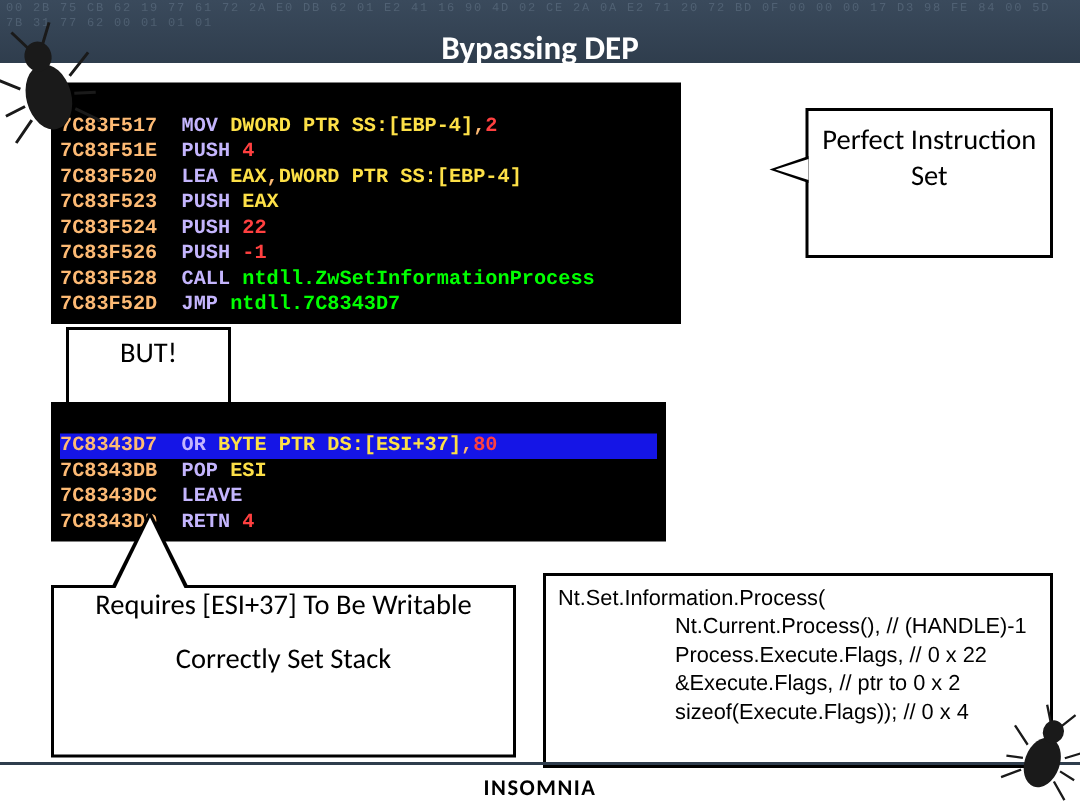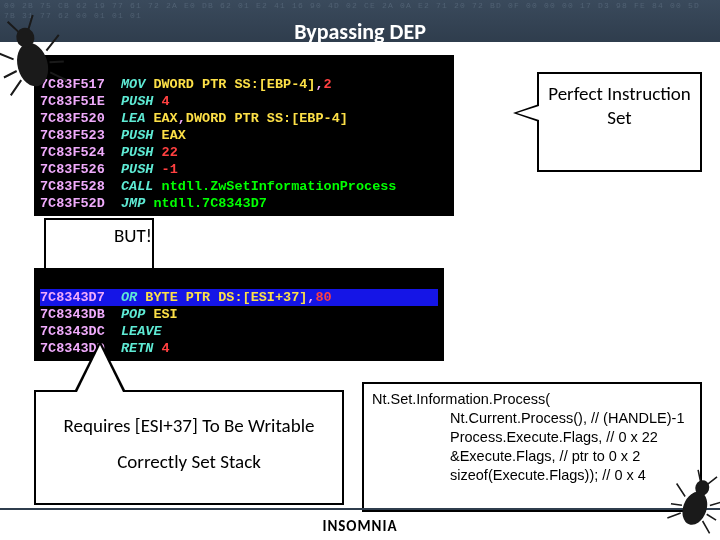--- a/index.html
+++ b/index.html
@@ -54,22 +54,22 @@
     font-size: 13.5px;
     line-height: 17px;
     font-weight: bold;
     white-space: pre;
     padding: 4px 6px;
     display: inline-block;
   }
   .disasm1 { position: absolute; left: 34px; top: 55px; width: 420px; }
   .disasm2 { position: absolute; left: 34px; top: 268px; width: 410px; }
 
-  .addr { color: #f0abfc; }
-  .mn   { color: #5eead4; font-style: italic; }
+  .addr { color: #fdba74; }
+  .mn   { color: #c4b5fd; }
   .ptr  { color: #fde047; }
   .num  { color: #ff4040; }
   .name { color: #00ff00; }
   .hlrow { background: #1515e6; display: inline-block; width: 100%; }
 
   .callout-perfect {
     position: absolute;
     right: 18px; top: 72px;
     width: 165px; height: 100px;
     border: 2px solid #000;
@@ -99,32 +99,31 @@
   }
 
   .but-box {
     position: absolute;
     left: 44px; top: 218px;
     width: 110px; height: 52px;
     border: 2px solid #000;
     background: #fff;
     font-size: 19px;
     line-height: 32px;
-    text-align: right;
+    text-align: center;
   }
 
   .callout-req {
     position: absolute;
     left: 34px; top: 390px;
     width: 310px; height: 115px;
     border: 2px solid #000;
     background: #fff;
     font-size: 19px;
     text-align: center;
-    padding-top: 22px;
   }
   .callout-req .line2 { margin-top: 13px; }
   .callout-req::before {
     content: "";
     position: absolute;
     left: 38px; top: -52px;
     width: 0; height: 0;
     border-left: 26px solid transparent;
     border-right: 26px solid transparent;
     border-bottom: 52px solid #000;

